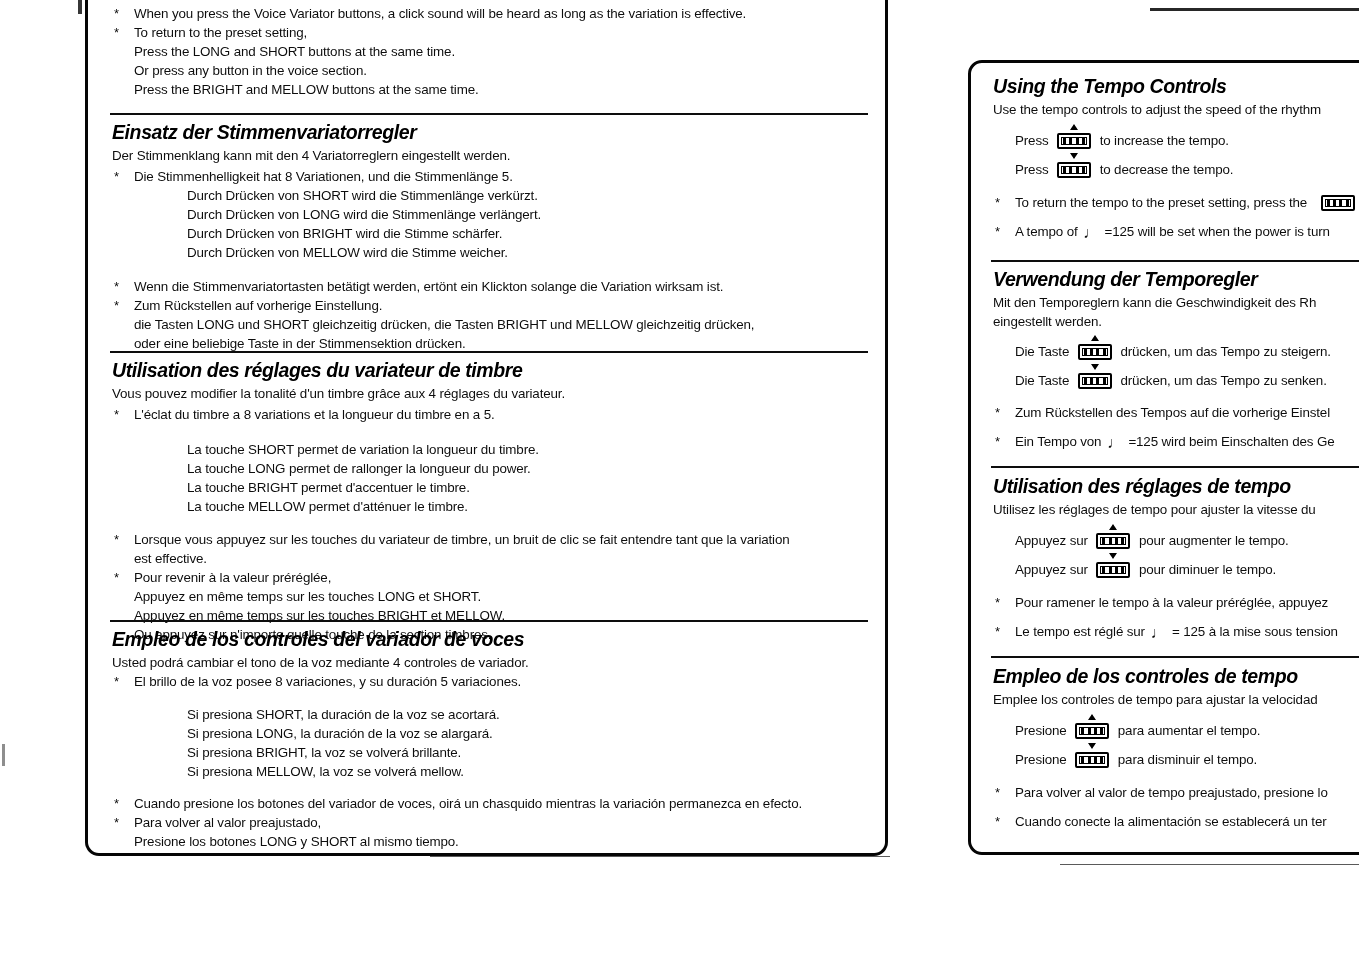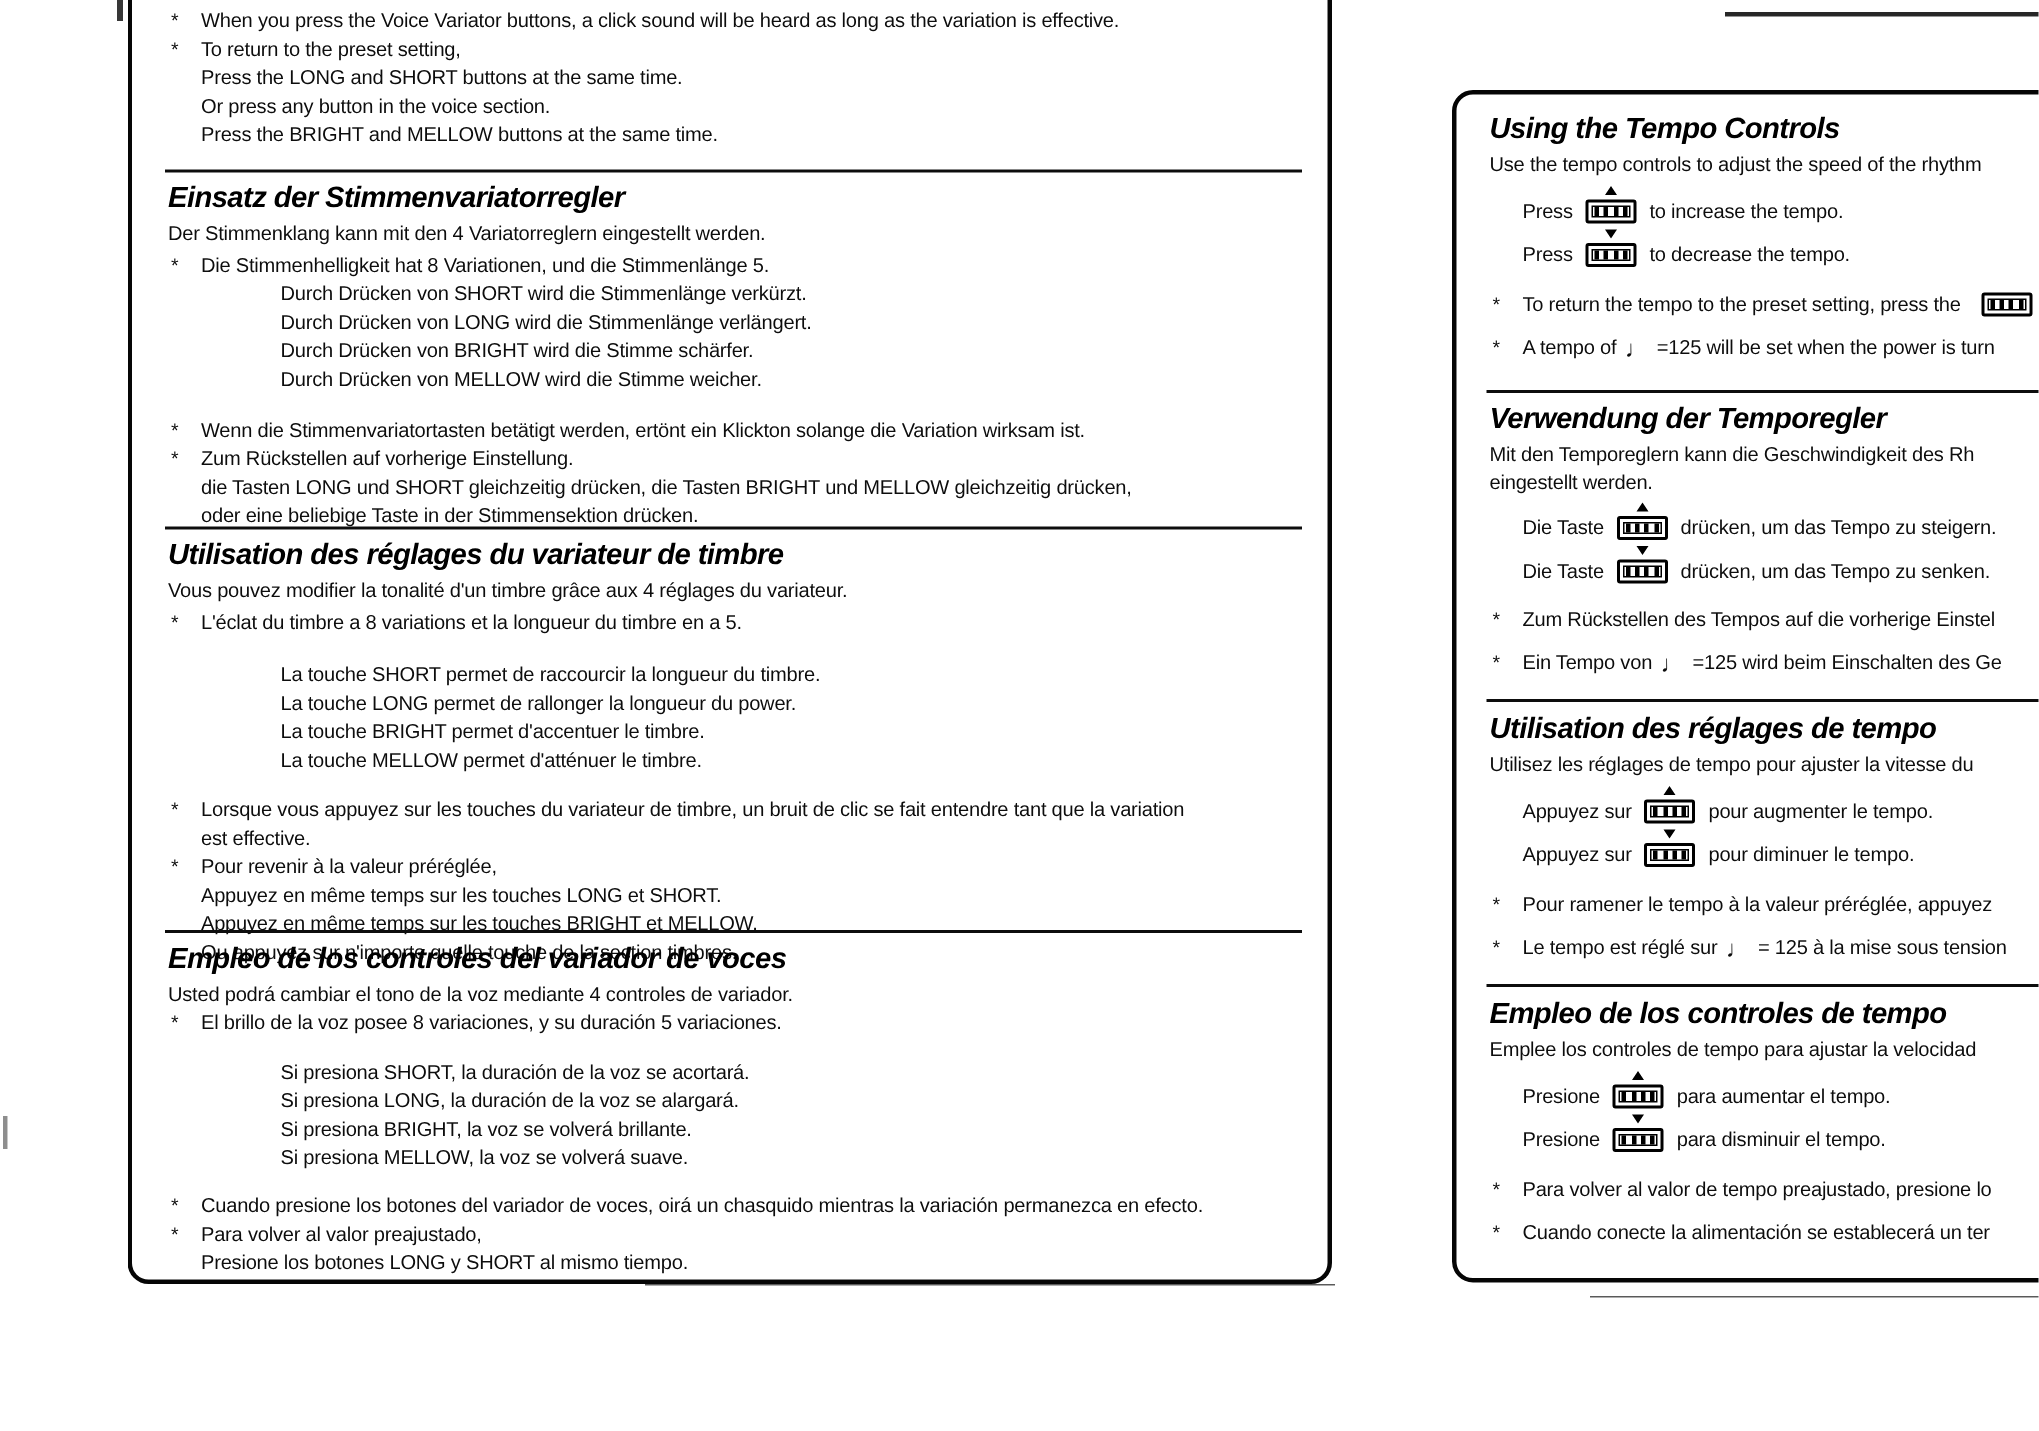--- a/index.html
+++ b/index.html
@@ -207,21 +207,21 @@
     <div class="hr" style="left:22px; top:385px; width:758px;"></div>
 
     <div class="section" style="left:24px; top:393px; width:760px;">
       <h2 class="heading">Utilisation des réglages du variateur de timbre</h2>
       <div class="body-text">Vous pouvez modifier la tonalité d'un timbre grâce aux 4 réglages du variateur.</div>
       <div class="body-text bullet" style="margin-top:2px;">
         <span class="star">*</span>
         <span>L'éclat du timbre a 8 variations et la longueur du timbre en a 5.</span>
       </div>
       <div class="indent-block" style="margin-top:16px;">
-        <div class="body-text">La touche SHORT permet de raccourcir la longueur du timbre.</div>
+        <div class="body-text">La touche SHORT permet de variation la longueur du timbre.</div>
         <div class="body-text">La touche LONG permet de rallonger la longueur du power.</div>
         <div class="body-text">La touche BRIGHT permet d'accentuer le timbre.</div>
         <div class="body-text">La touche MELLOW permet d'atténuer le timbre.</div>
       </div>
       <div class="body-text bullet" style="margin-top:14px;">
         <span class="star">*</span>
         <span>Lorsque vous appuyez sur les touches du variateur de timbre, un bruit de clic se fait entendre tant que la variation</span>
       </div>
       <div class="body-text sub-line">est effective.</div>
       <div class="body-text bullet">
@@ -239,21 +239,21 @@
       <h2 class="heading">Empleo de los controles del variador de voces</h2>
       <div class="body-text">Usted podrá cambiar el tono de la voz mediante 4 controles de variador.</div>
       <div class="body-text bullet">
         <span class="star">*</span>
         <span>El brillo de la voz posee 8 variaciones, y su duración 5 variaciones.</span>
       </div>
       <div class="indent-block" style="margin-top:14px;">
         <div class="body-text">Si presiona SHORT, la duración de la voz se acortará.</div>
         <div class="body-text">Si presiona LONG, la duración de la voz se alargará.</div>
         <div class="body-text">Si presiona BRIGHT, la voz se volverá brillante.</div>
-        <div class="body-text">Si presiona MELLOW, la voz se volverá suave.</div>
+        <div class="body-text">Si presiona MELLOW, la voz se volverá mellow.</div>
       </div>
       <div class="body-text bullet" style="margin-top:13px;">
         <span class="star">*</span>
         <span>Cuando presione los botones del variador de voces, oirá un chasquido mientras la variación permanezca en efecto.</span>
       </div>
       <div class="body-text bullet">
         <span class="star">*</span>
         <span>Para volver al valor preajustado,</span>
       </div>
       <div class="body-text sub-line">Presione los botones LONG y SHORT al mismo tiempo.</div>

